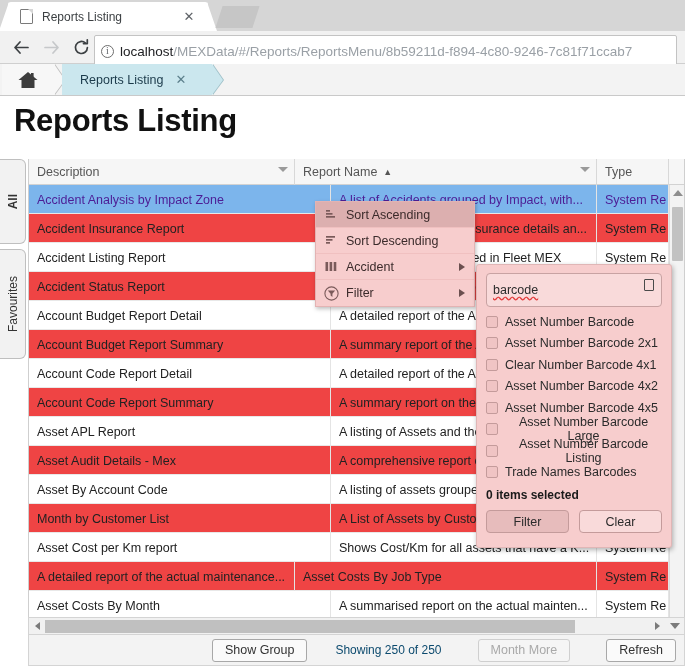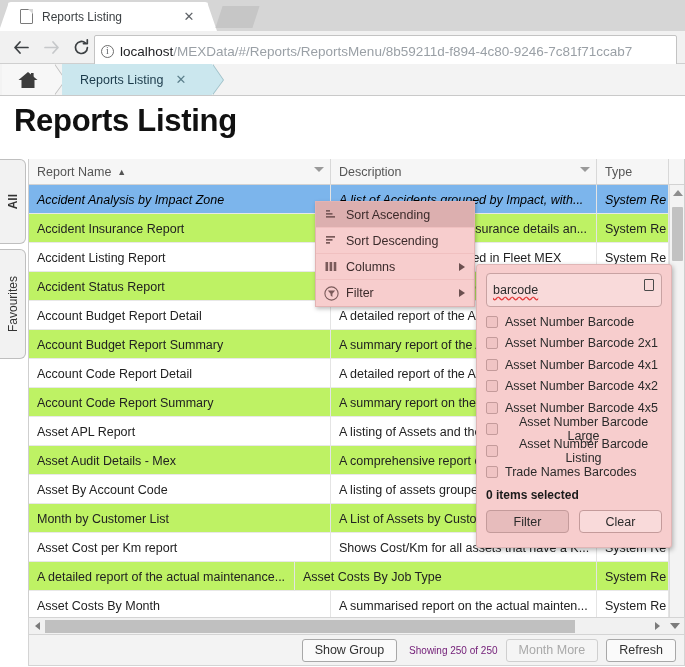--- a/index.html
+++ b/index.html
@@ -155,22 +155,22 @@
   .hcell .sortarrow{ margin-left:6px; font-size:9px; color:#555; }
   .col-name{ width:302px; }
   .col-desc{ width:266px; }
   .col-type{ width:72px; }
 
   .grid-body{ position:relative; height:438px; overflow:hidden; }
   .row{
     height:29px; display:flex; border-bottom:1px solid #e8e8e8;
     font-size:12.5px; color:#222;
   }
-  .row.alt{ background:#bef264; }
-  .row.sel{ background:#7cb5ec; color:#000000;font-style:italic; }
+  .row.alt{ background:#ef4444; }
+  .row.sel{ background:#7cb5ec; color:#4c1d95; }
   .cell{
     height:29px; display:flex; align-items:center;
     padding-left:8px; padding-right:6px; overflow:hidden; white-space:nowrap;
     border-right:1px solid #e4e4e4;
   }
   .cell.c-name{ width:302px; }
   .cell.c-desc{ width:266px; }
   .cell.c-type{ width:72px; }
 
   
@@ -201,29 +201,30 @@
   .hs-right{ width:18px; }
   .hs-drop{ width:18px; text-align:center; }
   .hs-tri-d{ width:0;height:0;border-left:5px solid transparent;border-right:5px solid transparent;border-top:6px solid #7b7b7b; margin:0 auto;}
 
   
   .footer{
     position:absolute; left:28px; top:635px; width:657px; height:31px;
     background:#f3f3f3; border:1px solid #d4d4d4; border-top:none;
     display:flex; align-items:center; justify-content:flex-end;
     padding-right:8px;
+    gap:28px;
   }
   .btn{
     height:23px; padding:0 12px; margin-left:8px;
     background:#fafafa; border:1px solid #a8a8a8; border-radius:3px;
     font-size:12.5px; color:#333; display:flex; align-items:center;
     font-family:"Liberation Sans", sans-serif;
   }
   .btn.disabled{ color:#a9a9a9; border-color:#cfcfcf; background:#f5f5f5; }
-  .showing{ font-size:10px; color:#701a75; margin-left:12px; }
+  .showing{ font-size:12px; color:#0c4a6e; margin-left:0; }
 
   
   .ctxmenu{
     position:absolute; left:315px; top:181px; width:160px;
     background:#f7cdcd; border:1px solid #e3b3b3;
     box-shadow:1px 2px 4px rgba(0,0,0,.25);
     z-index:40;
     margin-top:20px;
   }
   .mi{
@@ -329,27 +330,27 @@
   <div class="sidetab" id="sidetab-all">
     <span>All</span>
   </div>
   <div class="sidetab" id="sidetab-fav">
     <span>Favourites</span>
   </div>
 </div>
 
 <div class="grid">
   <div class="grid-head">
+    <div class="hcell col-desc">
+      <span>Description</span>
+      <span class="caret"></span>
+    </div>
     <div class="hcell col-name">
       <span>Report Name</span>
       <span class="sortarrow">▲</span>
-      <span class="caret"></span>
-    </div>
-    <div class="hcell col-desc">
-      <span>Description</span>
       <span class="caret"></span>
     </div>
     <div class="hcell col-type">
       <span>Type</span>
     </div>
   </div>
   <div class="grid-body" id="grid-body">
       <div class="row sel">
         <div class="cell c-name">Accident Analysis by Impact Zone</div>
         <div class="cell c-desc">A list of Accidents grouped by Impact, with...</div>
@@ -477,21 +478,21 @@
     <span>Sort Descending</span>
   </div>
   <div class="mi">
     <span class="micon">
       <svg width="12" height="12" viewBox="0 0 12 12">
           <rect x="0.5" y="1" width="2.6" height="9" fill="#7a5a5a"></rect>
           <rect x="4.6" y="1" width="2.6" height="9" fill="#7a5a5a"></rect>
           <rect x="8.7" y="1" width="2.6" height="9" fill="#7a5a5a"></rect>
         </svg>
     </span>
-    <span>Columns</span>
+    <span>Accident</span>
     <span class="arrow"></span>
   </div>
   <div class="mi" style="border-bottom:none;">
     <span class="micon">
       <svg width="15" height="15" viewBox="0 0 15 15">
           <circle cx="7.5" cy="7.5" r="6.6" fill="none" stroke="#7a5a5a" stroke-width="1.1"></circle>
           <path d="M3.8 4.6 H11.2 L8.4 7.8 V11 L6.6 9.6 V7.8 Z" fill="#7a5a5a"></path>
         </svg>
     </span>
     <span>Filter</span>
@@ -508,21 +509,21 @@
       <div class="opt">
         <span class="cb"></span>
         <span>Asset Number Barcode</span>
       </div>
       <div class="opt">
         <span class="cb"></span>
         <span>Asset Number Barcode 2x1</span>
       </div>
       <div class="opt">
         <span class="cb"></span>
-        <span>Asset Number Barcode 4x1</span>
+        <span>Clear Number Barcode 4x1</span>
       </div>
       <div class="opt">
         <span class="cb"></span>
         <span>Asset Number Barcode 4x2</span>
       </div>
       <div class="opt">
         <span class="cb"></span>
         <span>Asset Number Barcode 4x5</span>
       </div>
       <div class="opt">

